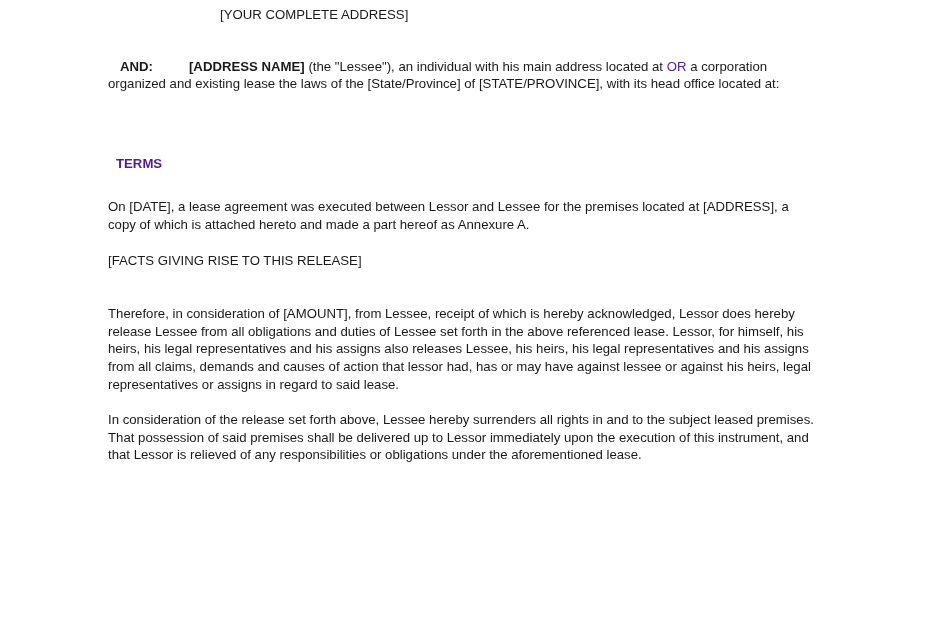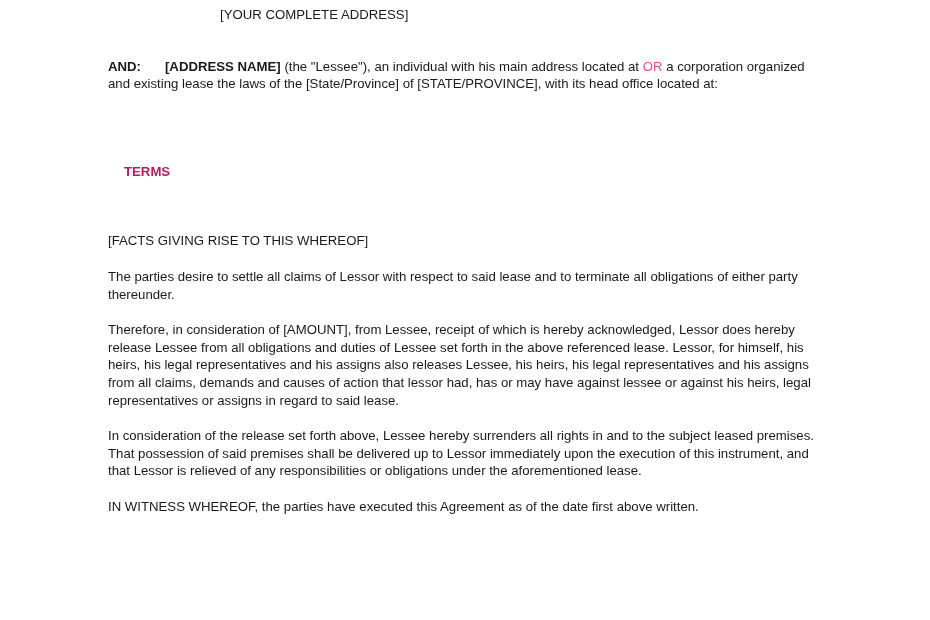--- a/index.html
+++ b/index.html
@@ -39,35 +39,36 @@
   .spacer-6  { height: 6px; }
   .spacer-18 { height: 18px; }
   .spacer-20 { height: 20px; }
   .spacer-34 { height: 34px; }
 
   .centered-address {
     padding-left: 112px;
   }
   .bold {
     font-weight: bold;
+    margin-left: 12px;
   }
   .tabgap {
     display: inline-block;
     width: 24px;
   }
   .or-highlight {
-    color: #ec4899;
+    color: #4c1d95;
     font-weight: normal;
   }
   .heading {
     font-size: 13.2px;
     line-height: 17.6px;
     font-weight: bold;
-    color: #be185d;
-    margin: 16px;
+    color: #4c1d95;
+    margin: 8px;
   }
 </style>
 </head>
 <body>
 
 <div class="page">
   <div class="doc-body">
 
     <div class="spacer-6"></div>
 
@@ -79,35 +80,34 @@
 
     <div class="spacer-20"></div>
 
 
     <div class="spacer-34"></div>
 
     <p class="heading">TERMS</p>
 
     <div class="spacer-18"></div>
 
+    <p class="para">On [DATE], a lease agreement was executed between Lessor and Lessee for the premises located at [ADDRESS], a copy of which is attached hereto and made a part hereof as Annexure A.</p>
 
     <div class="spacer-18"></div>
 
-    <p class="para">[FACTS GIVING RISE TO THIS WHEREOF]</p>
+    <p class="para">[FACTS GIVING RISE TO THIS RELEASE]</p>
 
     <div class="spacer-18"></div>
 
-    <p class="para">The parties desire to settle all claims of Lessor with respect to said lease and to terminate all obligations of either party thereunder.</p>
 
     <div class="spacer-18"></div>
 
     <p class="para">Therefore, in consideration of [AMOUNT], from Lessee, receipt of which is hereby acknowledged, Lessor does hereby release Lessee from all obligations and duties of Lessee set forth in the above referenced lease. Lessor, for himself, his heirs, his legal representatives and his assigns also releases Lessee, his heirs, his legal representatives and his assigns from all claims, demands and causes of action that lessor had, has or may have against lessee or against his heirs, legal representatives or assigns in regard to said lease.</p>
 
     <div class="spacer-18"></div>
 
     <p class="para">In consideration of the release set forth above, Lessee hereby surrenders all rights in and to the subject leased premises. That possession of said premises shall be delivered up to Lessor immediately upon the execution of this instrument, and that Lessor is relieved of any responsibilities or obligations under the aforementioned lease.</p>
 
     <div class="spacer-18"></div>
 
-    <p class="para">IN WITNESS WHEREOF, the parties have executed this Agreement as of the date first above written.</p>
 
   </div>
 </div>
 
 </body></html>

